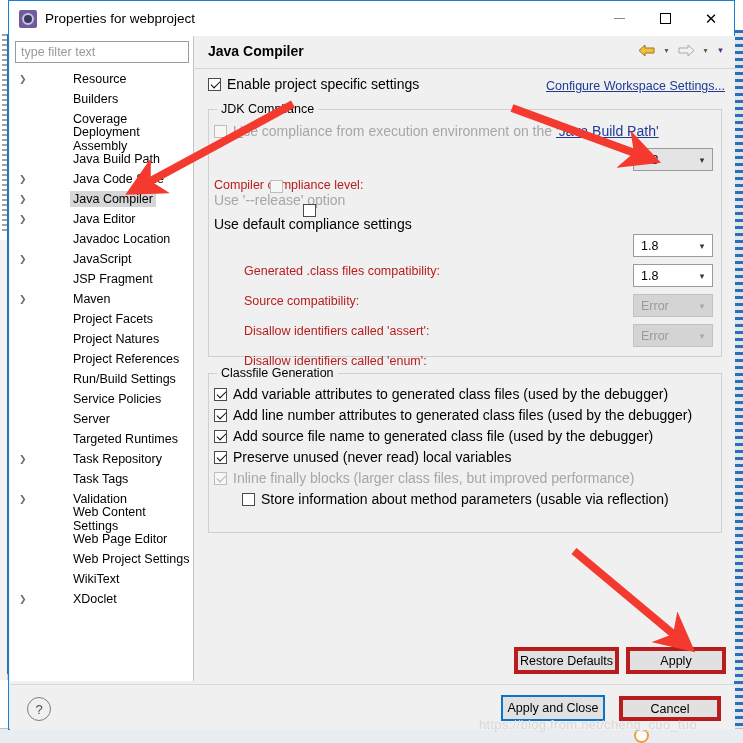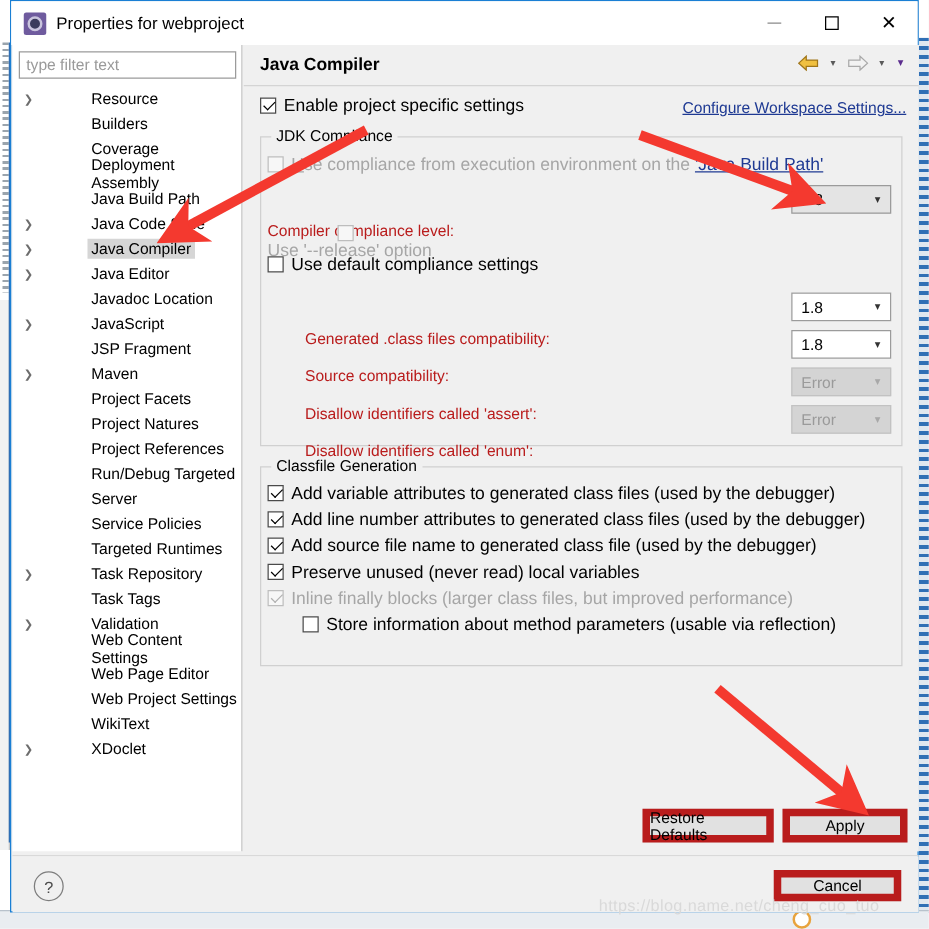--- a/index.html
+++ b/index.html
@@ -83,21 +83,21 @@
   .combo .val{padding-left:7px;flex:1;}
   .combo .cv{width:20px;text-align:center;font-size:9px;color:#333;}
   .combo.white{background:#ffffff;}
   .combo.dis{background:#d4d4d4;border-color:#c2c2c2;color:#9a9a9a;}
   .combo.dis .cv{color:#a8a8a8;}
 
   .flabel{position:absolute;font-size:12.5px;color:#b91c1c;margin-top:24px;}
 
   
   .btnbar1{position:absolute;left:186px;top:640px;width:539px;height:43px;}
-  .btn{border:6px solid #b91c1c;background:#e1e1e1;font-size:12.5px;color:#000;
+  .btn{border:4px solid #b91c1c;background:#e1e1e1;font-size:12.5px;color:#000;
     display:flex;align-items:center;justify-content:center;position:absolute;
     font-family:"Liberation Sans","DejaVu Sans",sans-serif;box-sizing:border-box;}
   .sep{position:absolute;left:1px;top:683px;width:725px;height:1px;background:#d9d9d9;}
   .btnbar2{position:absolute;left:1px;top:684px;width:725px;height:45px;background:#f0f0f0;}
   .helpbtn{position:absolute;left:17px;top:12px;width:22px;height:22px;border-radius:50%;
     border:1.5px solid #7d7d7d;color:#4b4b4b;font-size:13px;display:flex;align-items:center;justify-content:center;}
   .btn.primary{border:2px solid #0a74c8;background:#e1e1e1;}
 
   
   .arrows{position:absolute;left:0;top:0;width:743px;height:743px;pointer-events:none;}
@@ -197,29 +197,29 @@
           <div class="tree-item">
             <span class="arrow"></span>
             <span class="lbl">Project Natures</span>
           </div>
           <div class="tree-item">
             <span class="arrow"></span>
             <span class="lbl">Project References</span>
           </div>
           <div class="tree-item">
             <span class="arrow"></span>
-            <span class="lbl">Run/Debug Targeted</span>
+            <span class="lbl">Run/Build Settings</span>
+          </div>
+          <div class="tree-item">
+            <span class="arrow"></span>
+            <span class="lbl">Service Policies</span>
           </div>
           <div class="tree-item">
             <span class="arrow"></span>
             <span class="lbl">Server</span>
-          </div>
-          <div class="tree-item">
-            <span class="arrow"></span>
-            <span class="lbl">Service Policies</span>
           </div>
           <div class="tree-item">
             <span class="arrow"></span>
             <span class="lbl">Targeted Runtimes</span>
           </div>
           <div class="tree-item">
             <span class="arrow">❯</span>
             <span class="lbl">Task Repository</span>
           </div>
           <div class="tree-item">
@@ -293,21 +293,21 @@
           <div class="combo" style="right:8px;top:38px;">
             <span class="val">1.8</span>
             <span class="cv">▾</span>
           </div>
 
           <div class="cbrow" style="position:absolute;left:5px;top:70px;flex-direction:column;">
             <span class="chk disabled"></span>
             <span class="lbl-dis">Use '--release' option</span>
           </div>
 
-          <div class="cbrow" style="position:absolute;left:5px;top:94px;">
+          <div class="cbrow" style="position:absolute;left:5px;top:94px;flex-direction:column;">
             <span class="chk"></span>
             <span>Use default compliance settings</span>
           </div>
 
           <div id="compliance-rows">
               <div class="flabel" style="left: 35px; top: 130px;">Generated .class files compatibility:</div>
               <div class="combo white" style="right: 8px; top: 124px;">
                 <span class="val">1.8</span>
                 <span class="cv">▾</span>
               </div>
@@ -365,24 +365,25 @@
 
   <div class="btnbar1">
     <div class="btn" style="right:115px;top:6px;width:105px;height:27px;">Restore Defaults</div>
     <div class="btn" style="right:8px;top:6px;width:100px;height:27px;">Apply</div>
   </div>
 
   <div class="sep"></div>
 
   <div class="btnbar2">
     <div class="helpbtn">?</div>
+    <div class="btn primary" style="right:130px;top:10px;width:104px;height:26px;">Apply and Close</div>
     <div class="btn" style="right:14px;top:11px;width:102px;height:25px;">Cancel</div>
   </div>
 
-  <div class="watermark">https://blog.name.net/cheng_cuo_tuo</div>
+  <div class="watermark">https://blog.from.net/cheng_cuo_tuo</div>
 </div>
 
 <svg class="arrows">
   <defs>
     <marker id="ah" markerWidth="5" markerHeight="5" refX="2.2" refY="2.5" orient="auto">
       <path d="M0,0 L5,2.5 L0,5 L1.4,2.5 Z" fill="#f4392f"></path>
     </marker>
   </defs>
   <line x1="293" y1="104" x2="145" y2="184" stroke="#f4392f" stroke-width="8" marker-end="url(#ah)"></line>
   <line x1="512" y1="108" x2="640" y2="155" stroke="#f4392f" stroke-width="8" marker-end="url(#ah)"></line>

